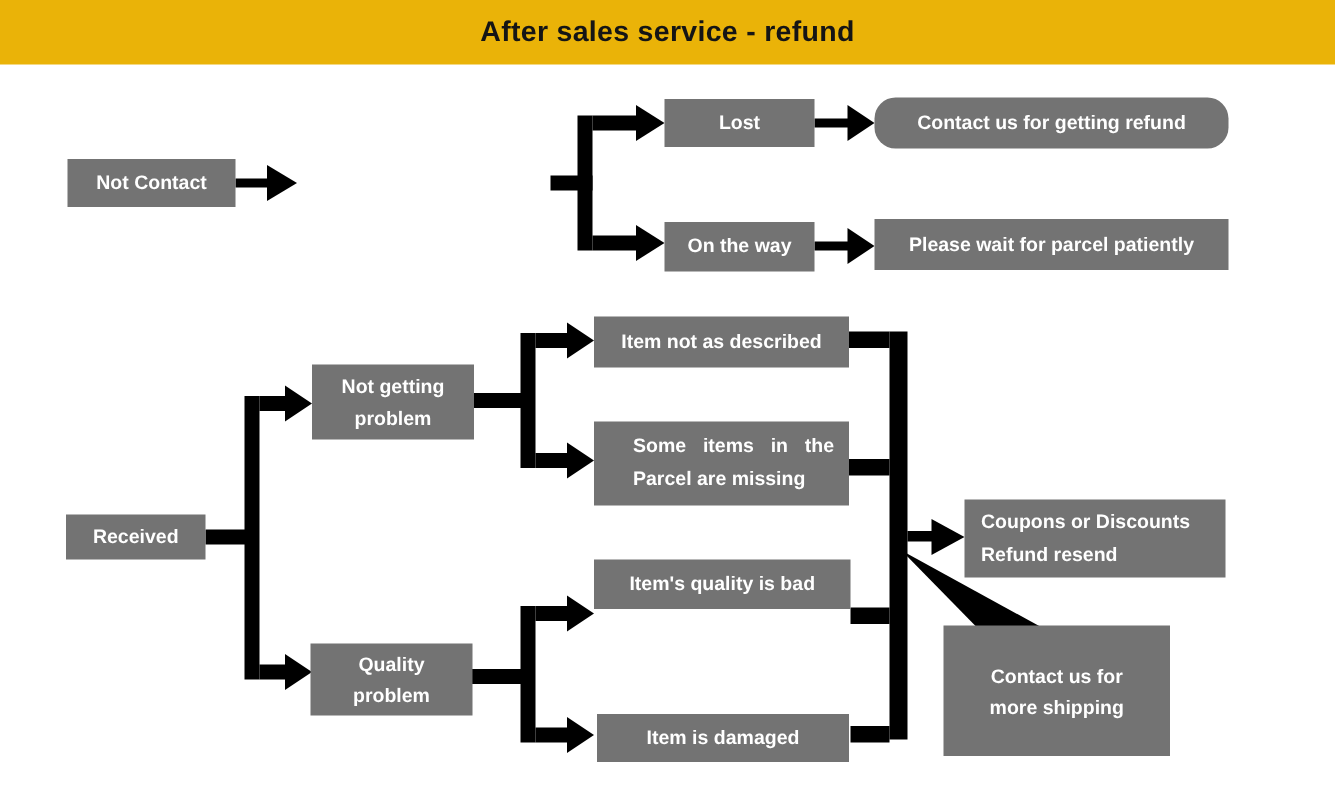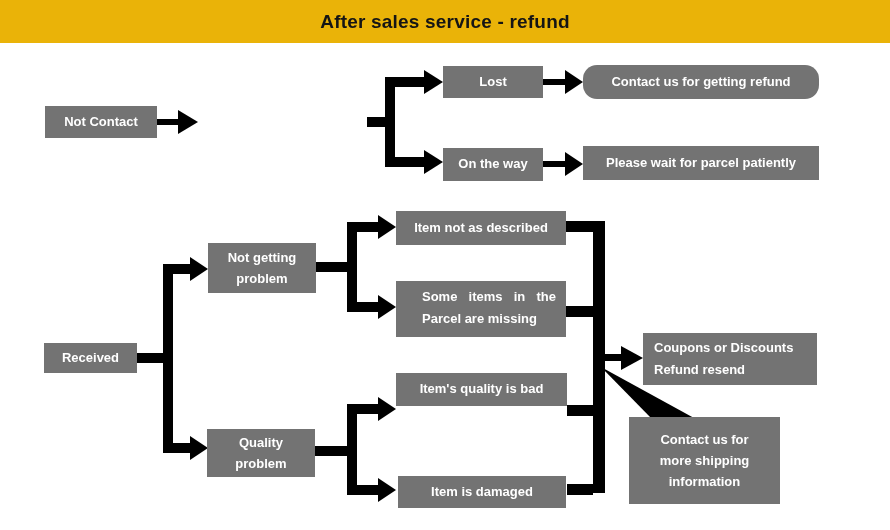--- a/index.html
+++ b/index.html
@@ -220,17 +220,16 @@
     <span class="lines">
       <span class="line">Coupons or Discounts</span>
       <span class="line">Refund resend</span>
     </span>
   </div>
 
   <div id="callout-box" class="box lh21">
     <span class="lines">
       <span class="line">Contact us for</span>
       <span class="line">more shipping</span>
-      <span class="line">information</span>
     </span>
   </div>
 
 </div>
 
 </body></html>

